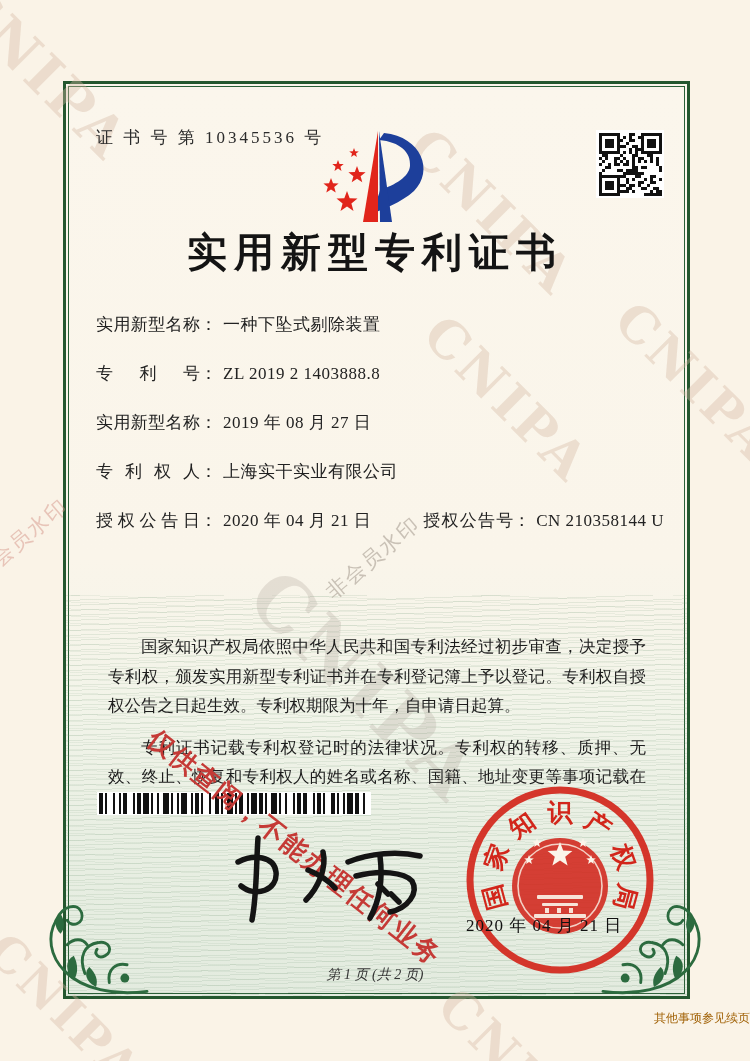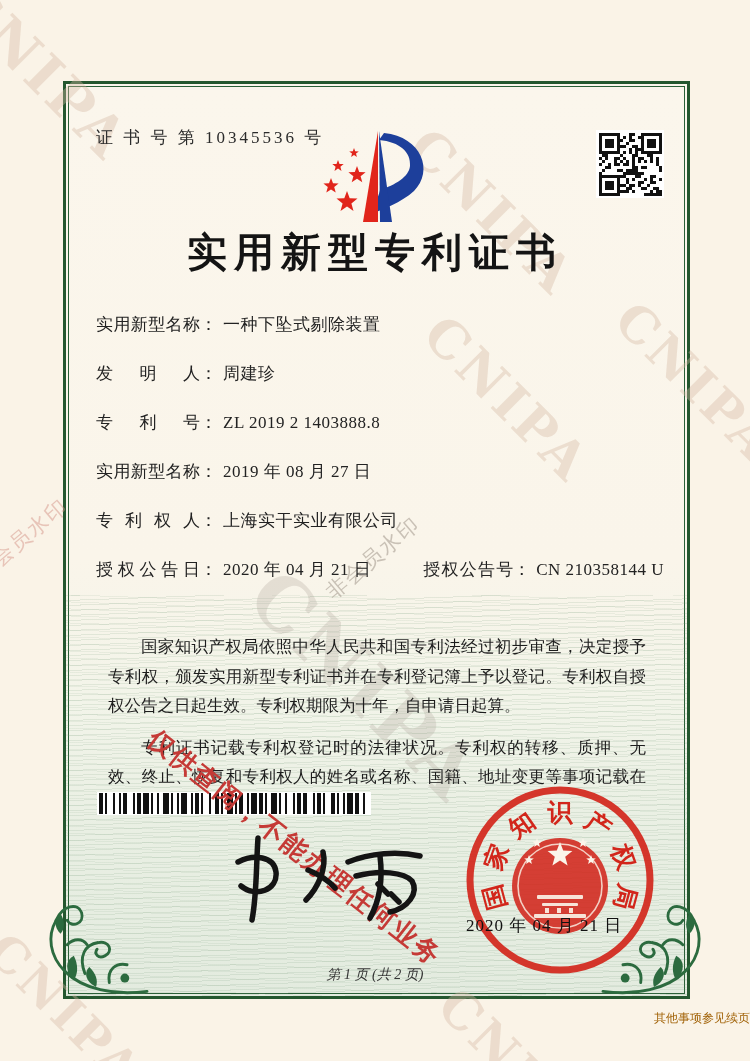--- a/index.html
+++ b/index.html
@@ -351,21 +351,20 @@
         <rect x="18" y="20" width="1" height="1" fill="#111"></rect>
         <rect x="19" y="20" width="1" height="1" fill="#111"></rect>
         <rect x="20" y="20" width="1" height="1" fill="#111"></rect>
       </svg>
   </div>
 
   <div class="title">实用新型专利证书</div>
 
   <div class="fields">
     <div class="frow"><span class="flabel">实用新型名称</span><span class="fcolon">：</span><span class="fvalue">一种下坠式剔除装置</span></div>
-    <div class="frow"><span class="flabel">发明人</span><span class="fcolon">：</span><span class="fvalue">周建珍</span></div>
     <div class="frow"><span class="flabel">专利号</span><span class="fcolon">：</span><span class="fvalue">ZL 2019 2 1403888.8</span></div>
     <div class="frow"><span class="flabel">实用新型名称</span><span class="fcolon">：</span><span class="fvalue">2019 年 08 月 27 日</span></div>
     <div class="frow"><span class="flabel">专利权人</span><span class="fcolon">：</span><span class="fvalue">上海实干实业有限公司</span></div>
     <div class="frow">
       <span class="flabel">授权公告日</span><span class="fcolon">：</span><span class="fvalue">2020 年 04 月 21 日</span><span class="fpair2"><span class="flabel">授权公告号</span><span class="fcolon">：</span><span class="fvalue">CN 210358144 U</span></span>
     </div>
   </div>
 
   <div class="body-text">
     <p>国家知识产权局依照中华人民共和国专利法经过初步审查，决定授予专利权，颁发实用新型专利证书并在专利登记簿上予以登记。专利权自授权公告之日起生效。专利权期限为十年，自申请日起算。</p>

